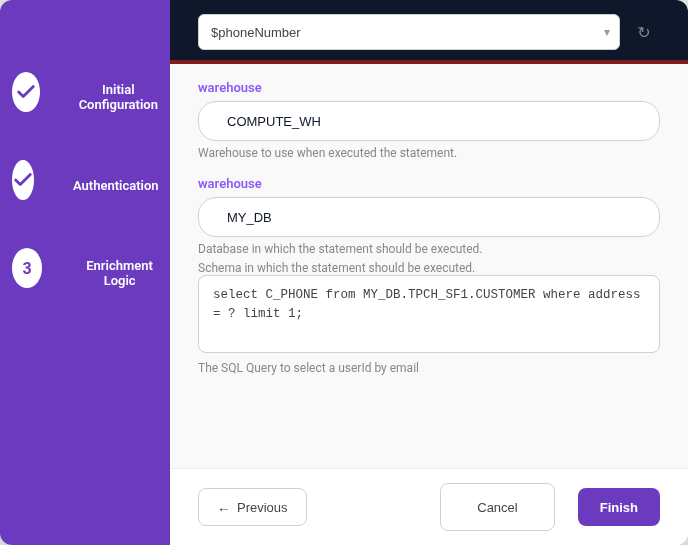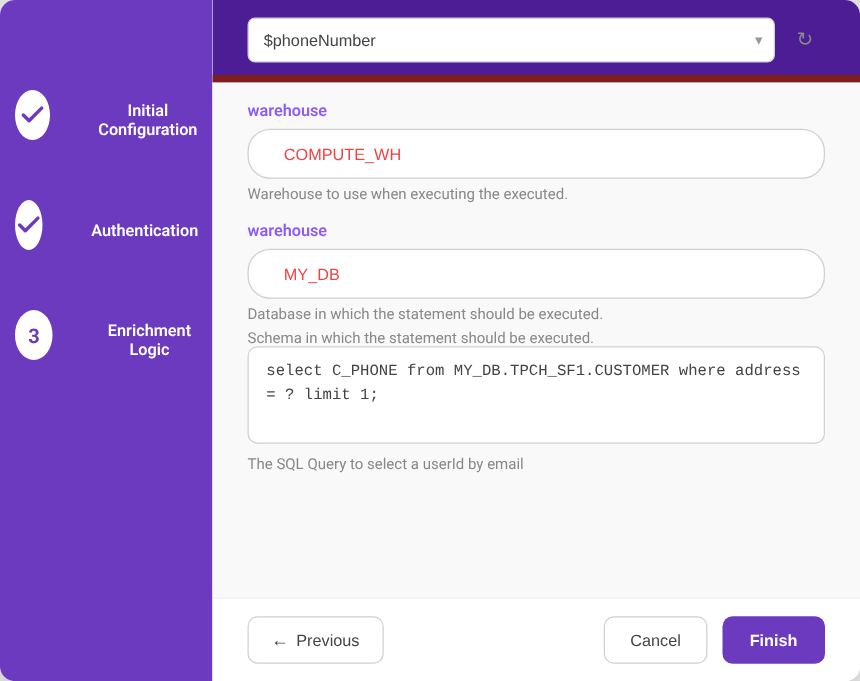--- a/index.html
+++ b/index.html
@@ -83,22 +83,22 @@
       background: #f9f9f9;
     }
     .content-area::-webkit-scrollbar { width: 6px; }
     .content-area::-webkit-scrollbar-thumb { background: #ccc; border-radius: 3px; }
     
     .top-row {
       display: flex;
       align-items: center;
       gap: 8px;
       padding: 14px 28px 10px 28px;
-      background: #4c1d95;
-      border-bottom: 6px solid #7f1d1d;
+      background: #0f172a;
+      border-bottom: 4px solid #7f1d1d;
     }
     .select-wrapper {
       flex: 1;
       position: relative;
       display: flex;
       align-items: center;
     }
     .select-wrapper select {
       width: 100%;
       height: 36px;
@@ -144,21 +144,21 @@
       display: block;
     }
     .field-input {
       width: 100%;
       height: 40px;
       border: 1px solid #d0d0d0;
       border-radius: 18px;
       background: #fff;
       padding: 0 28px;
       font-size: 13px;
-      color: #ef4444;
+      color: #0f172a;
       outline: none;
     }
     .field-desc {
       font-size: 12px;
       color: #888;
       margin-top: 5px;
     }
     .sql-textarea {
       width: 100%;
       min-height: 60px;
@@ -196,40 +196,41 @@
       font-size: 13px;
       font-weight: 500;
       cursor: pointer;
     }
     .footer-right {
       display: flex;
       align-items: center;
       gap: 12px;
     }
     .btn-cancel {
-      height: 38px;
-      padding: 0 20px;
+      height: 48px;
+      padding: 0 36px;
       border: 1px solid #d0d0d0;
       border-radius: 8px;
       background: #fff;
       color: #444;
       font-size: 13px;
       font-weight: 500;
       cursor: pointer;
     }
     .btn-finish {
       height: 38px;
       padding: 0 22px;
       border: none;
       border-radius: 8px;
       background: #6c3abf;
       color: #fff;
       font-size: 13px;
       font-weight: 600;
       cursor: pointer;
+      margin-left: 11px;
     }
     .arrow-left {
       font-size: 14px;
     }
   </style>
 </head>
 <body>
 
 <div class="modal">
 
@@ -271,21 +272,21 @@
       <button class="refresh-btn">
         <span>↻</span>
       </button>
     </div>
 
     <div class="content-area">
 
       <div class="field-group">
         <label class="field-label">warehouse</label>
         <input class="field-input" type="text" value="COMPUTE_WH" style="">
-        <p class="field-desc">Warehouse to use when executing the executed.</p>
+        <p class="field-desc">Warehouse to use when executed the statement.</p>
       </div>
 
       <div class="field-group">
         <label class="field-label">warehouse</label>
         <input class="field-input" type="text" value="MY_DB" style="">
         <p class="field-desc">Database in which the statement should be executed.</p>
       </div>
 
       <div class="field-group">
         <p class="field-desc">Schema in which the statement should be executed.</p>

